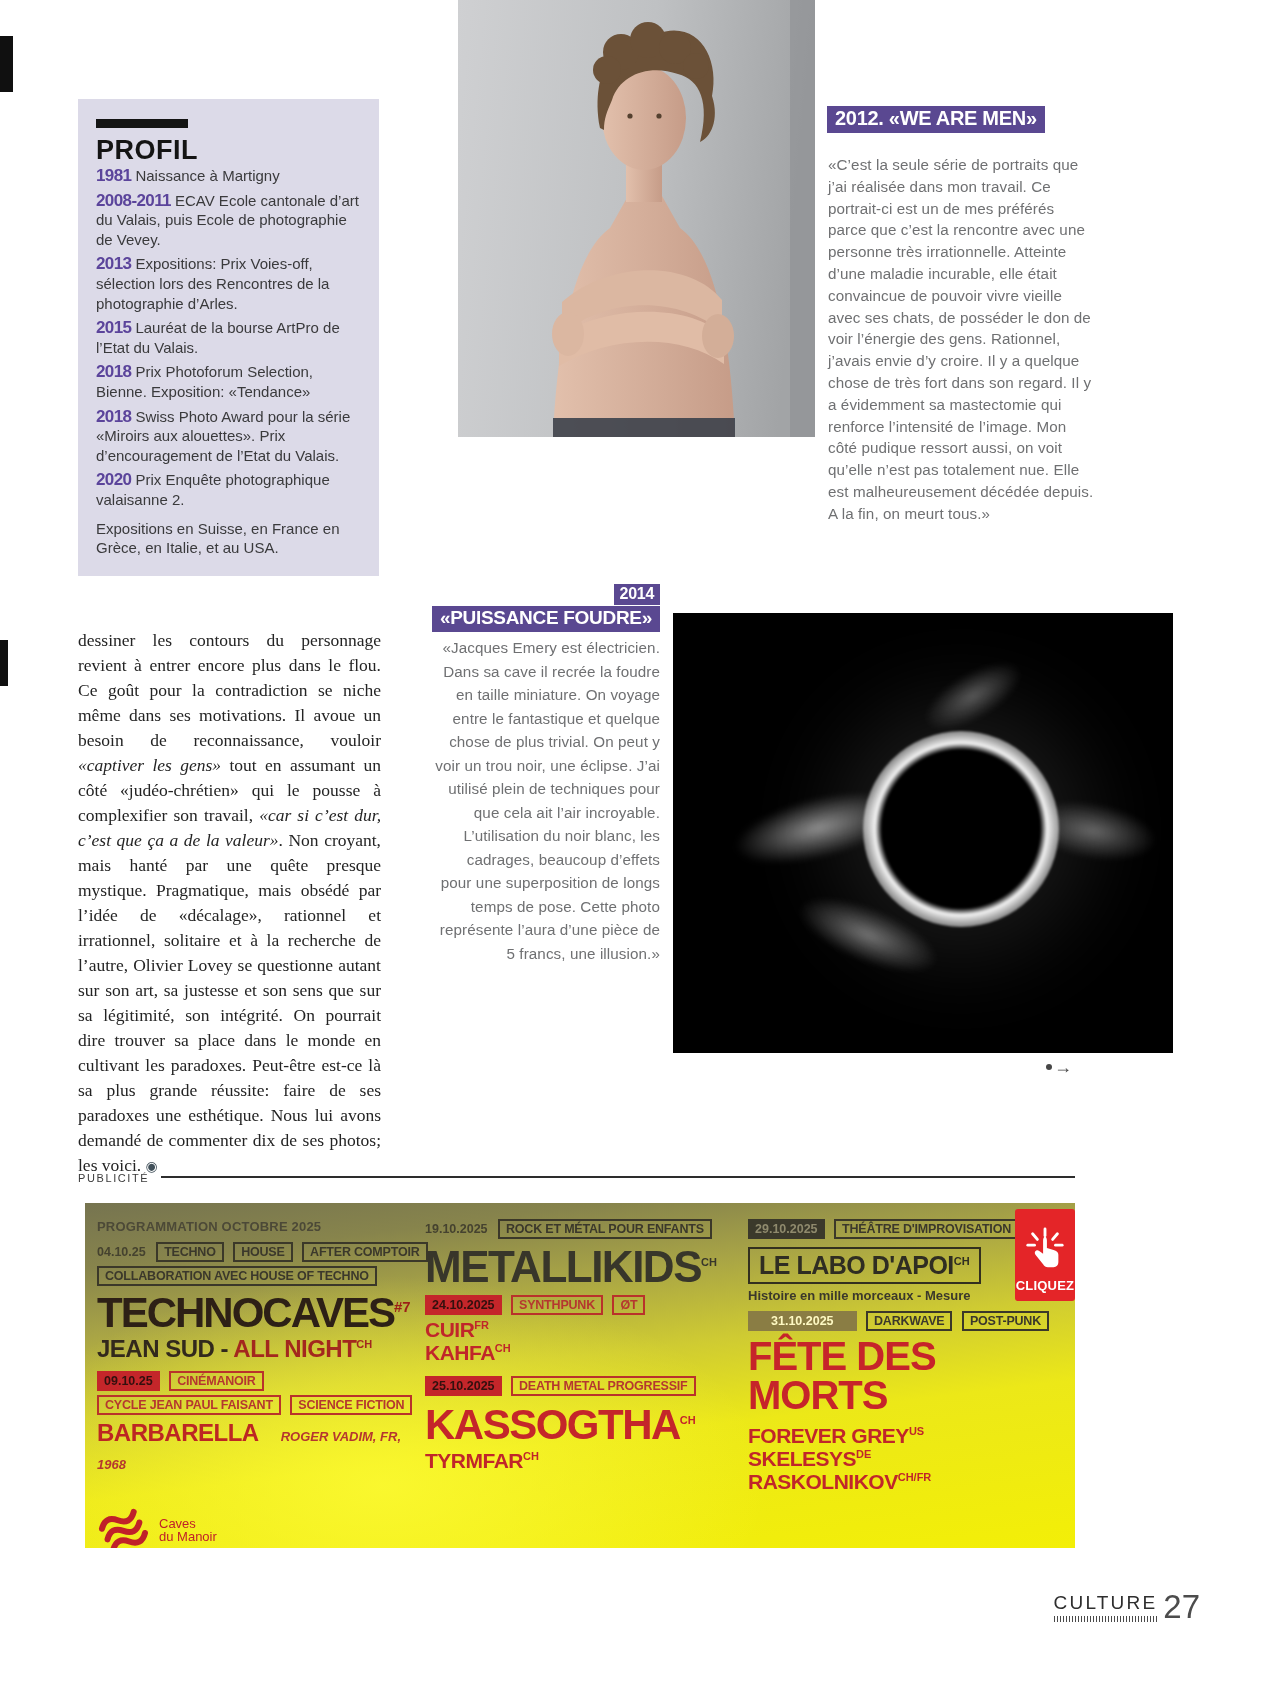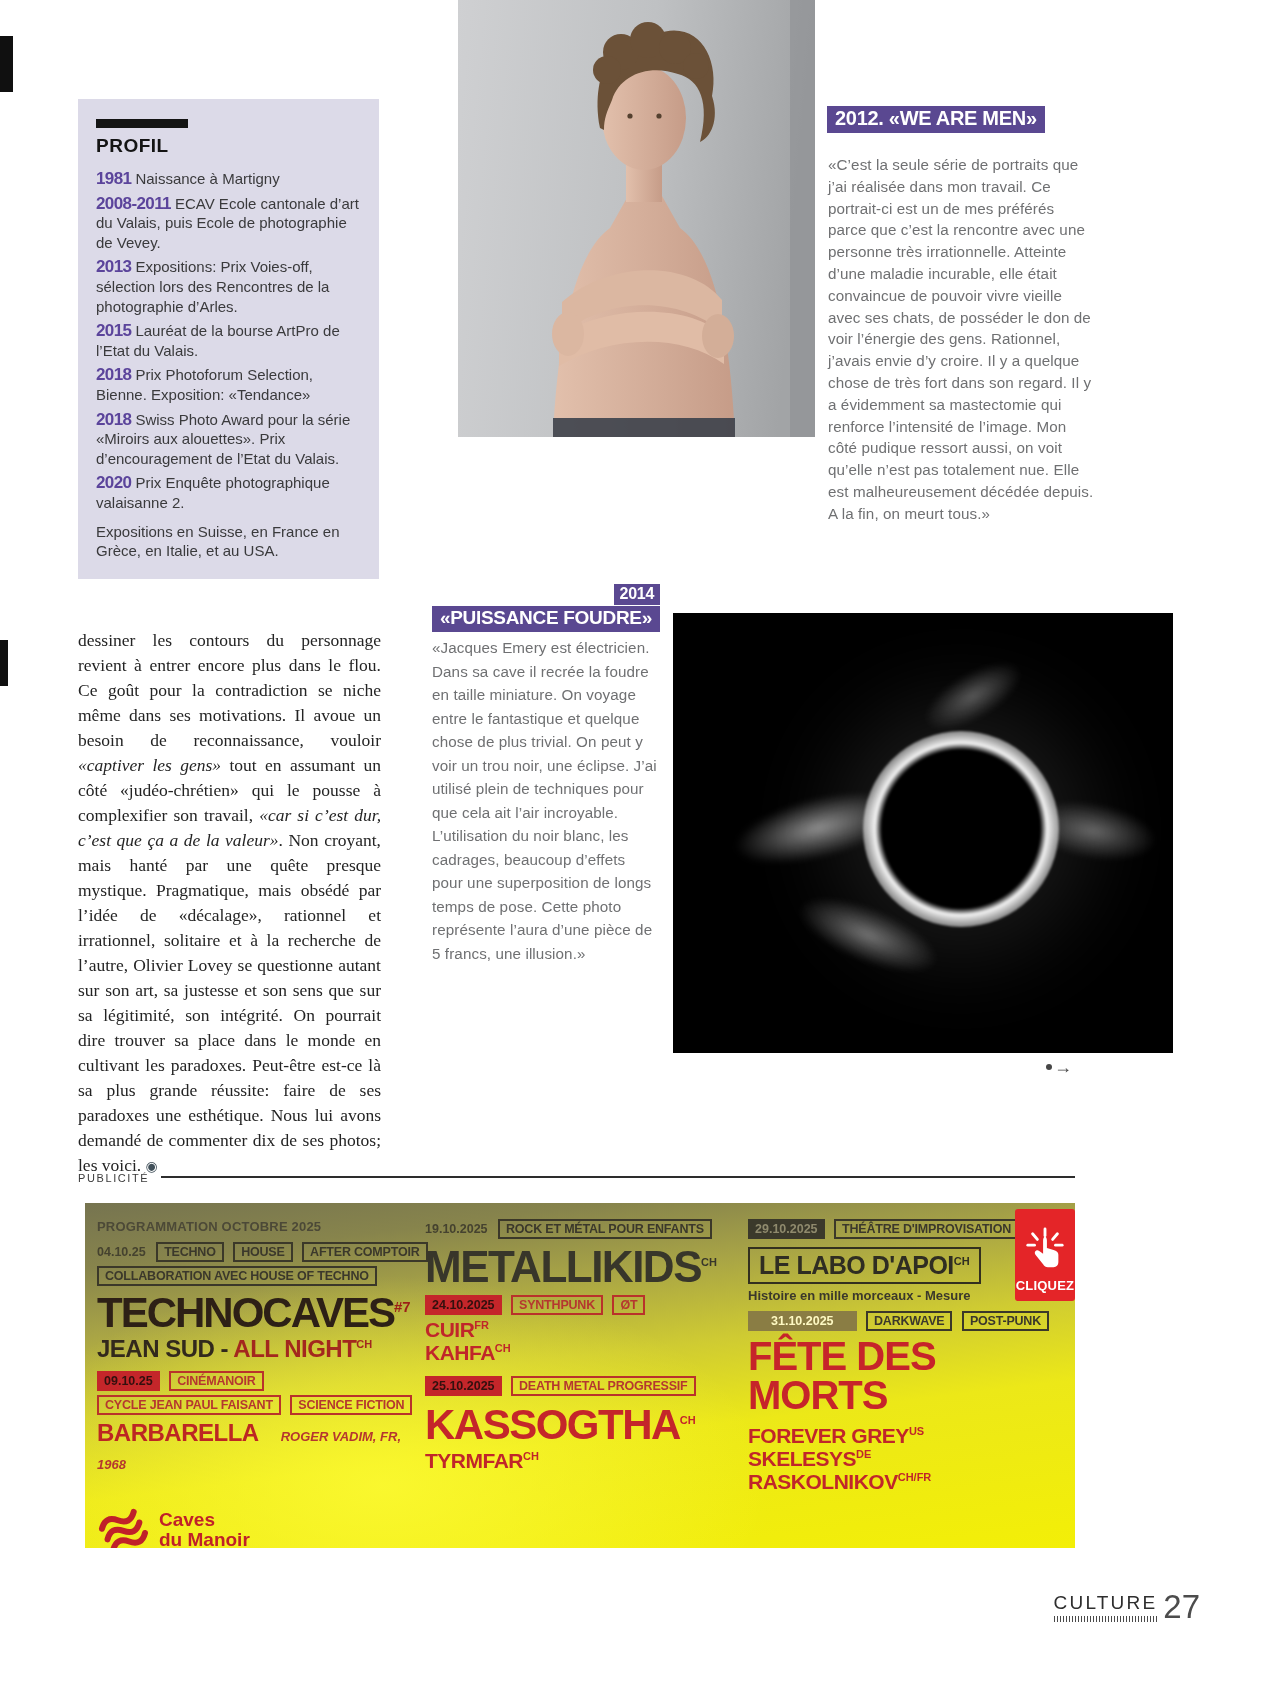--- a/index.html
+++ b/index.html
@@ -7,21 +7,21 @@
         font-family:"Liberation Sans",sans-serif;}
 
   
   .bleed-a{position:absolute;left:0;top:36px;width:13px;height:56px;background:#101010;}
   .bleed-b{position:absolute;left:0;top:640px;width:8px;height:46px;background:#101010;}
 
   
   .profil{position:absolute;left:78px;top:99px;width:301px;min-height:458px;background:#dcdae8;
           padding:20px 18px 18px 18px;box-sizing:border-box;}
   .profil-bar{width:92px;height:9px;background:#141414;margin-bottom:7px;}
-  .profil-title{font-size:19px;font-weight:700;letter-spacing:.5px;color:#141414;margin-bottom:12px;}
+  .profil-title{font-size:27px;font-weight:700;letter-spacing:.5px;color:#141414;margin-bottom:0;}
   .profil-entry{font-size:15px;line-height:19.6px;color:#3a3a3c;margin-bottom:5px;}
   .profil-year{color:#5b449b;font-weight:700;font-size:17px;letter-spacing:-.6px;margin-right:4px;}
   .profil-footer{font-size:15px;line-height:19.6px;color:#3a3a3c;margin-top:9px;}
 
   
   .portrait{position:absolute;left:458px;top:0;width:357px;height:437px;overflow:hidden;}
 
   
   .article{position:absolute;left:78px;top:628px;width:303px;
            font-family:"Liberation Serif",serif;font-size:17.5px;line-height:25px;color:#242424;
@@ -33,21 +33,21 @@
   .wam-label{position:absolute;left:827px;top:106px;background:#5a4891;color:#ffffff;
              font-weight:700;font-size:20px;letter-spacing:-.3px;padding:1px 8px 3px;}
   .wam-text{position:absolute;left:828px;top:154px;width:268px;font-size:15.2px;line-height:21.8px;
             color:#6f7072;letter-spacing:.1px;}
 
   
   .pf-year{position:absolute;right:616px;top:584px;background:#5a4891;color:#fff;font-weight:700;
            font-size:16px;letter-spacing:-.3px;padding:1px 6px 2px;}
   .pf-title{position:absolute;right:616px;top:606px;background:#5a4891;color:#fff;font-weight:700;
             font-size:19px;letter-spacing:-.3px;padding:1px 8px 3px;}
-  .pf-text{position:absolute;right:616px;top:636px;width:228px;
+  .pf-text{position:absolute;right:616px;top:636px;width:228px;text-align:right;
            font-size:15.2px;line-height:23.5px;color:#6f7072;letter-spacing:.1px;}
 
   
   .eclipse{position:absolute;left:673px;top:613px;width:500px;height:440px;background:#000;overflow:hidden;}
   .corona{position:absolute;left:190px;top:118px;width:196px;height:196px;border-radius:50%;
           background:radial-gradient(circle, #000 57%, rgba(255,255,255,.95) 62%,
                      rgba(255,255,255,.45) 72%, rgba(255,255,255,.12) 84%, rgba(255,255,255,0) 100%);
           box-shadow:0 0 90px 30px rgba(255,255,255,.10);filter:blur(1px);}
   .wisp{position:absolute;border-radius:50%;filter:blur(3px);
         background:radial-gradient(closest-side,rgba(255,255,255,.55),rgba(255,255,255,0));}
@@ -88,21 +88,21 @@
   .dateTan{display:inline-block;background:#8a7d44;color:#fef9c3;font-weight:700;font-size:12.5px;
            padding:3px 23px;margin-right:5px;vertical-align:middle;}
   .h-techno{font-size:42px;font-weight:700;letter-spacing:-2px;color:#2d2016;line-height:1;margin:6px 0 2px;}
   .h-sup-red{font-size:15px;color:#9c1f16;vertical-align:super;letter-spacing:0;}
   .h-sub{font-size:24px;font-weight:700;letter-spacing:-.5px;line-height:1.05;margin-bottom:10px;}
   .h-sub .dark{color:#32291c;} .h-sub .red{color:#a3281e;}
   .sup-sm{font-size:11px;vertical-align:super;letter-spacing:0;}
   .film{font-size:24px;font-weight:700;color:#bc2723;letter-spacing:-.5px;margin-top:4px;}
   .film-info{font-size:13px;font-weight:700;color:#b5372f;margin-left:22px;letter-spacing:0;font-style:italic;}
   .venue{display:flex;align-items:center;gap:10px;margin-top:30px;}
-  .venue-name{color:#c02129;font-weight:700;font-size:19px;line-height:1.05;}
+  .venue-name{color:#c02129;font-weight:400;font-size:13px;line-height:1.05;}
   .h-metalli{font-size:44px;font-weight:700;letter-spacing:-1.5px;color:#38362a;line-height:1;margin:6px 0 6px;}
   .h-kasso{font-size:42px;font-weight:700;letter-spacing:-1.5px;color:#c4262a;line-height:1;margin:8px 0 4px;}
   .band{font-size:21px;font-weight:700;color:#c0262a;letter-spacing:-.5px;line-height:1.08;}
   .labo-box{display:inline-block;border:2px solid #33301f;padding:2px 9px;font-size:25px;font-weight:700;
             letter-spacing:-.5px;color:#2f2d22;margin:4px 0 4px;}
   .histoire{font-size:13px;font-weight:700;color:#3b382b;margin-bottom:8px;}
   .h-fete{font-size:40px;font-weight:700;letter-spacing:-1px;color:#c6242a;line-height:.98;margin:6px 0 10px;}
   .cliquez{position:absolute;right:0;top:6px;width:60px;height:92px;background:#e42528;border:none;
            border-radius:3px;color:#fff;text-align:center;cursor:pointer;padding:10px 0 0 0;}
   .cliquez-label{font-size:13px;font-weight:700;letter-spacing:.2px;margin-top:4px;display:block;}

